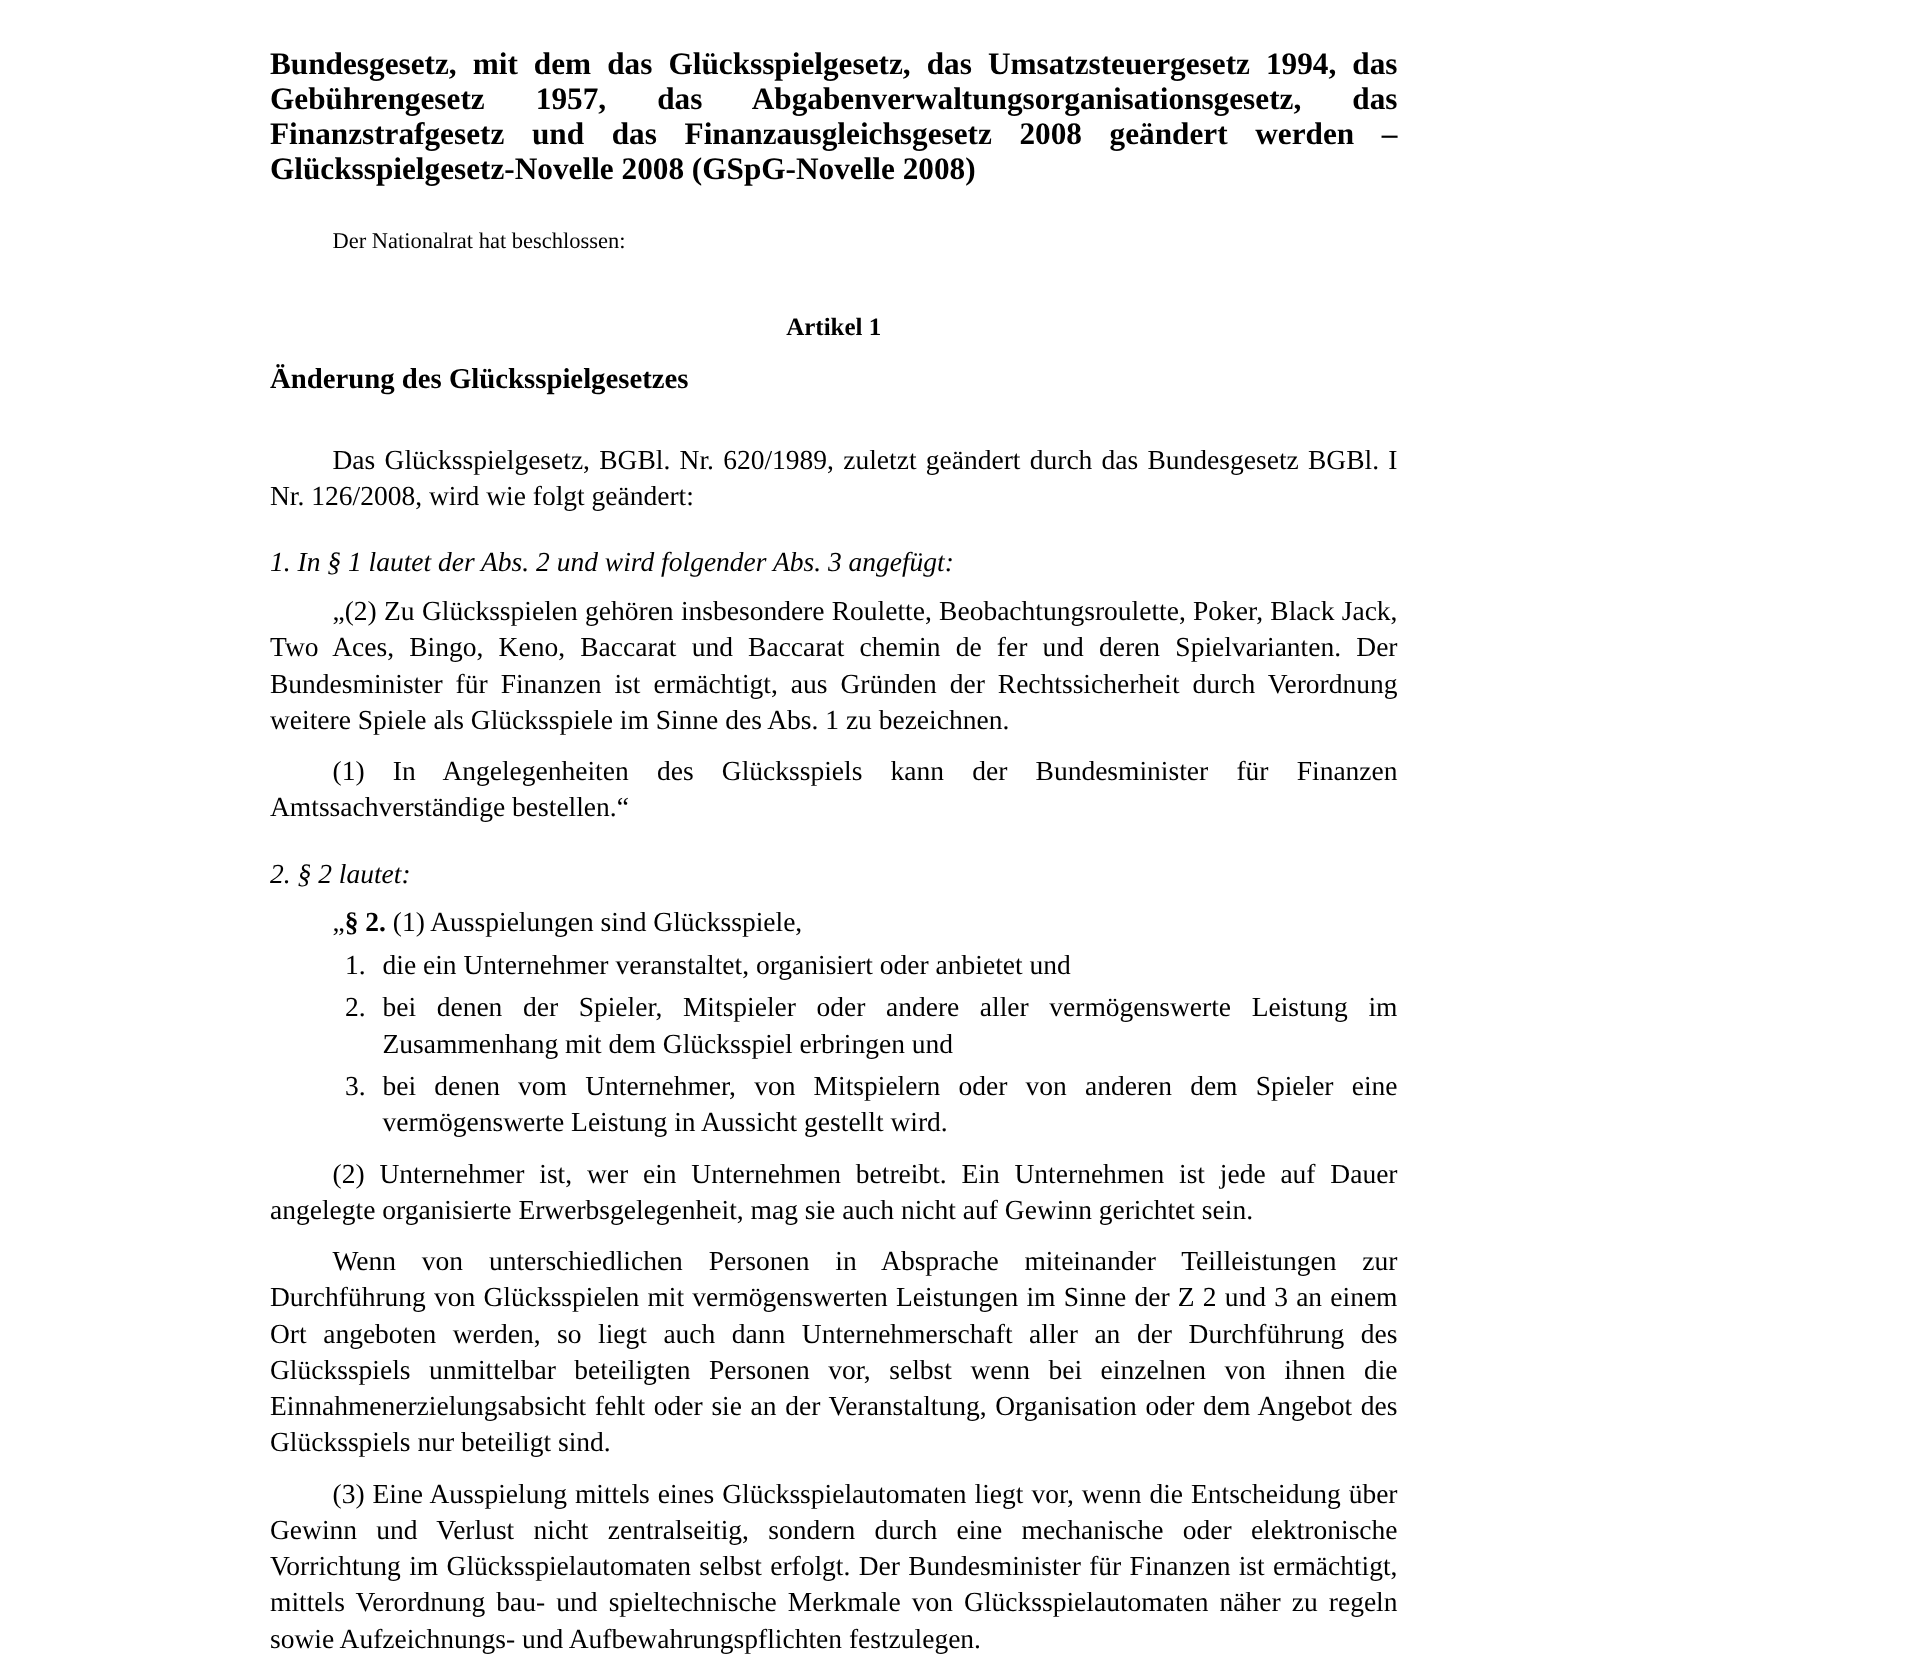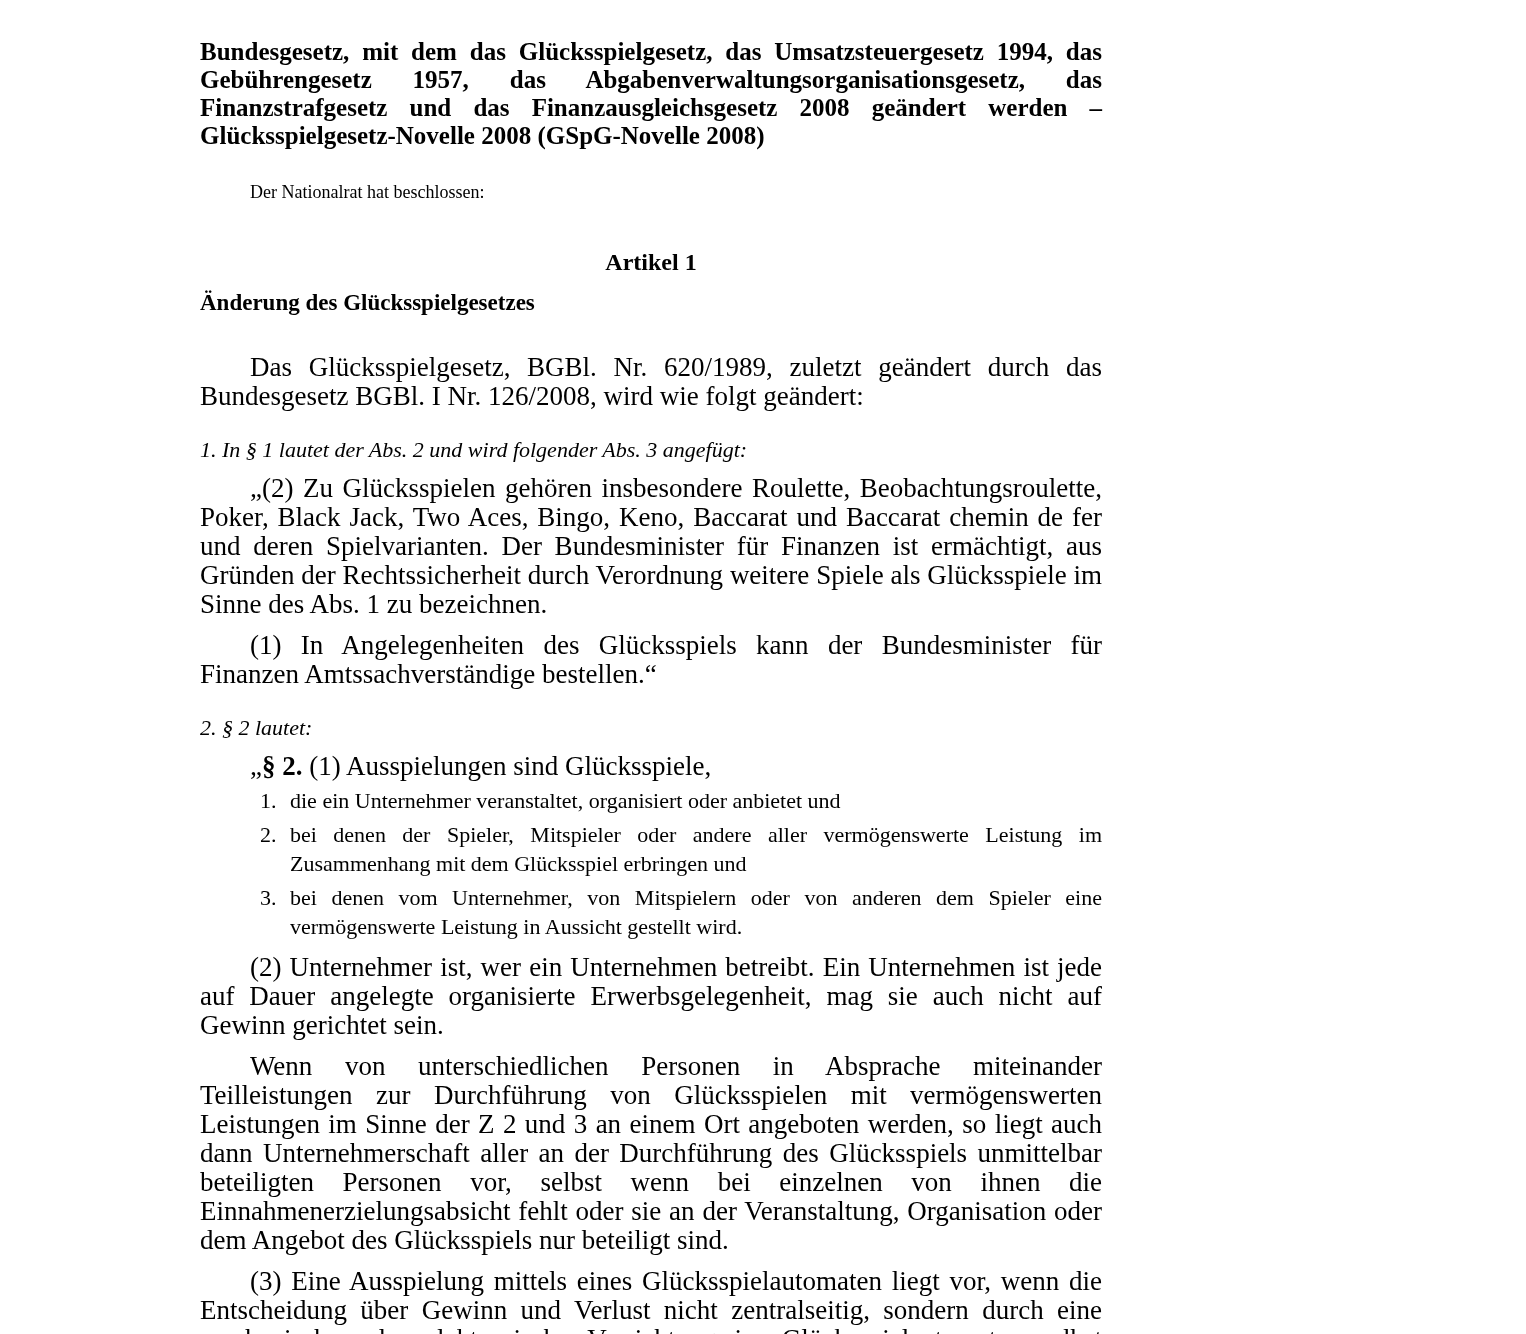--- a/index.html
+++ b/index.html
@@ -13,51 +13,52 @@
     color: #000000;
     font-family: "Liberation Serif", "DejaVu Serif", serif;
   }
   .page {
     box-sizing: border-box;
     width: 1298px;
     height: 1334px;
     padding: 38px 196px 0 200px;
     overflow: hidden;
     background: #ffffff;
+    margin-left: 16px;
   }
   .title {
     font-size: 25px;
     font-weight: bold;
     line-height: 28px;
     text-align: justify;
     text-align-last: left;
     margin: 0 0 28px 0;
   }
   .preamble {
     font-size: 18px;
     line-height: 29px;
     text-indent: 50px;
     margin: 0;
   }
   .article-heading {
-    font-size: 24px;
+    font-size: 20px;
     font-weight: bold;
     text-align: center;
     line-height: 29px;
     margin: 41px 0 0 0;
   }
   .article-subheading {
     font-size: 23px;
     font-weight: bold;
     text-align: left;
     line-height: 29px;
     margin: 11px 0 0 0;
   }
   p.body {
-    font-size: 27px;
+    font-size: 22px;
     line-height: 29px;
     text-align: justify;
     text-align-last: left;
     text-indent: 50px;
     margin: 12px 0 0 0;
   }
   p.body.intro {
     margin-top: 36px;
   }
   p.instruction {

